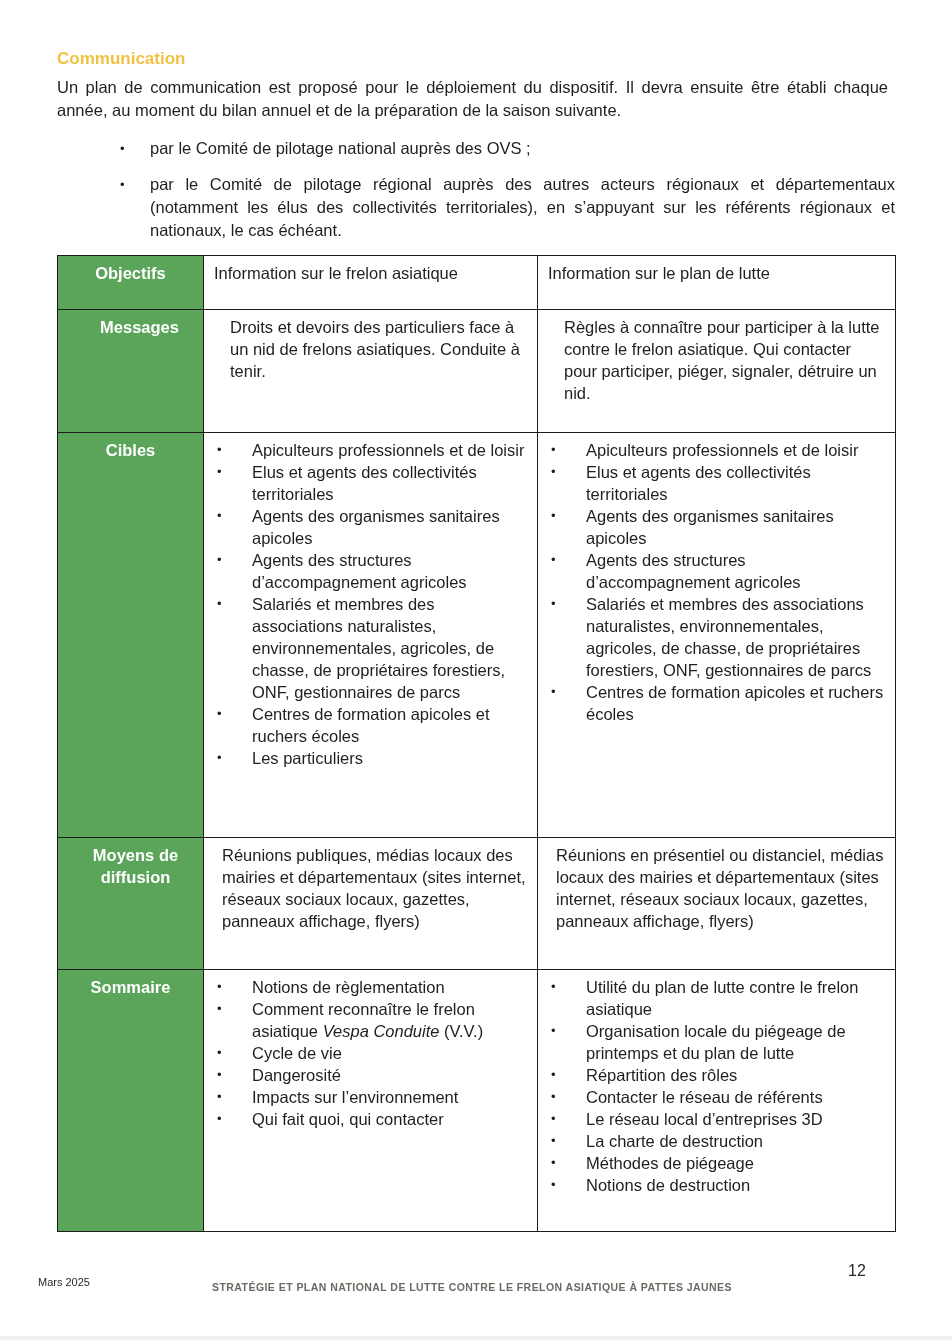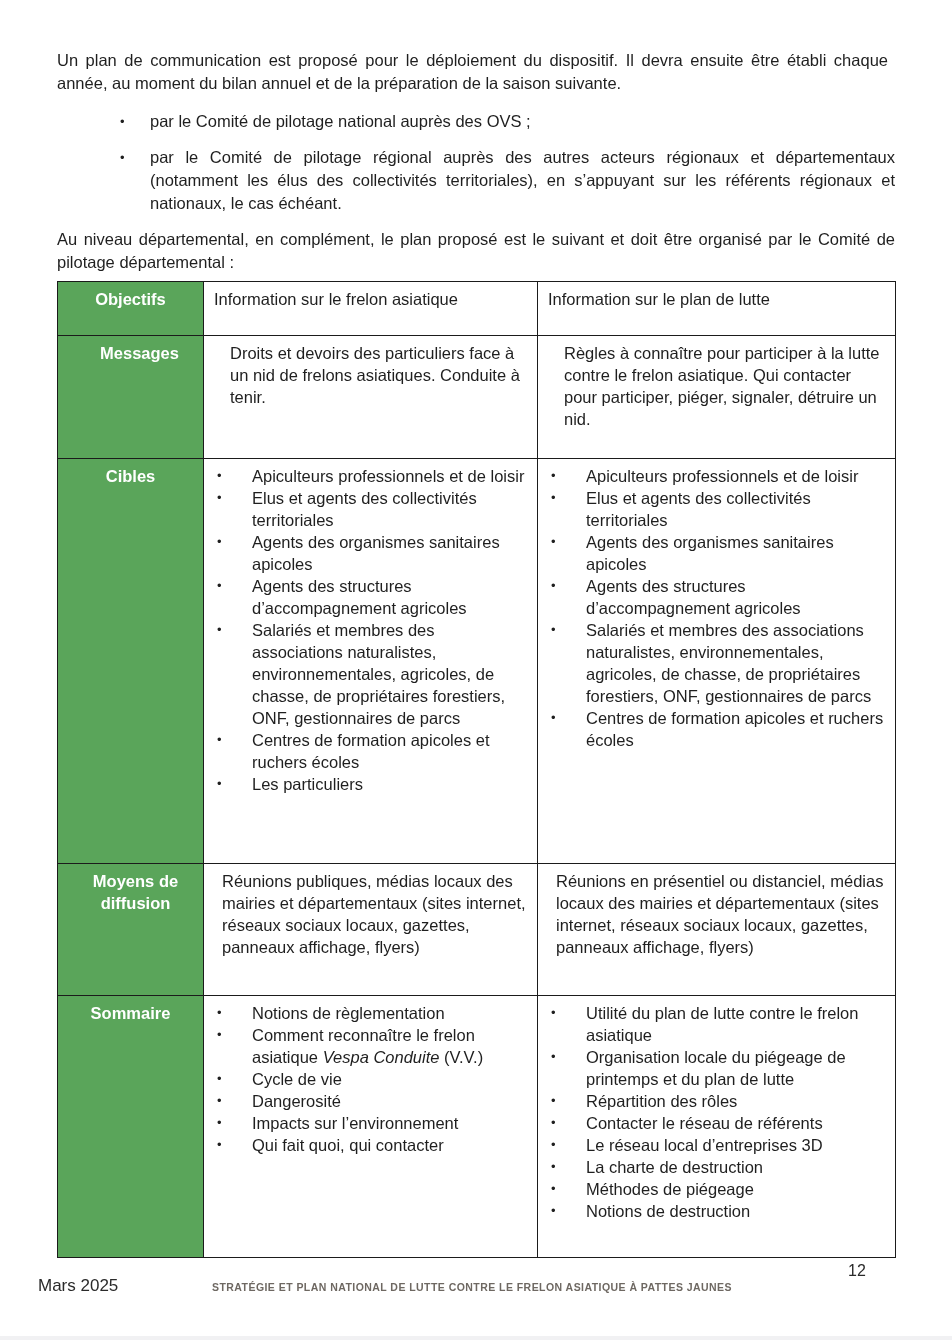--- a/index.html
+++ b/index.html
@@ -43,44 +43,44 @@
     background:#5AA55A;color:#ffffff;font-weight:bold;
     font-size:16.5px;line-height:22px;padding:6px 8px 4px 8px;text-align:center;
   }
   td.data-cell{padding:6px 9px 4px 10px;font-size:16.5px;line-height:22px;}
   .cell-text{margin:0;}
   ul.cell-list{list-style:none;margin:0;padding:0;}
   ul.cell-list li{display:flex;}
   ul.cell-list .blt{flex:0 0 35px;font-size:13px;line-height:22px;padding-left:3px;}
   ul.cell-list .blt-text{flex:1;}
 
-  .footer-date{position:absolute;left:38px;top:1276px;font-size:17px;color:#2a2a2a;}
+  .footer-date{position:absolute;left:38px;top:1276px;font-size:11px;color:#2a2a2a;}
   .footer-title{
     position:absolute;left:0;right:8px;top:1281px;text-align:center;
     font-size:10.5px;font-weight:bold;letter-spacing:0.45px;color:#6e6862;
   }
   .footer-page{position:absolute;left:848px;top:1262px;font-size:16px;color:#2a2a2a;}
   .bottom-strip{position:absolute;left:0;top:1336px;width:952px;height:4px;background:#f1f1f3;}
 </style>
 </head>
 <body>
 
 <div class="content">
+  <h1 class="doc-heading">Communication</h1>
   <p class="para">Un plan de communication est proposé pour le déploiement du dispositif. Il devra ensuite être établi chaque année, au moment du bilan annuel et de la préparation de la saison suivante.</p>
   <ul class="intro-list">
       <li>
         <span class="blt">•</span>
         <span class="blt-text">par le Comité de pilotage national auprès des OVS ;</span>
       </li>
       <li>
         <span class="blt">•</span>
         <span class="blt-text">par le Comité de pilotage régional auprès des autres acteurs régionaux et départementaux (notamment les élus des collectivités territoriales), en s’appuyant sur les référents régionaux et nationaux, le cas échéant.</span>
       </li>
     </ul>
-  <p class="para para-table-intro">Au niveau départemental, en complément, le plan proposé est le suivant et doit être organisé par le Comité de pilotage départemental :</p>
 
   <table class="plan">
     <colgroup>
         <col class="c1">
         <col class="c2">
         <col class="c3">
       </colgroup>
     <tbody>
         <tr>
           <td class="label-cell">Objectifs</td>

